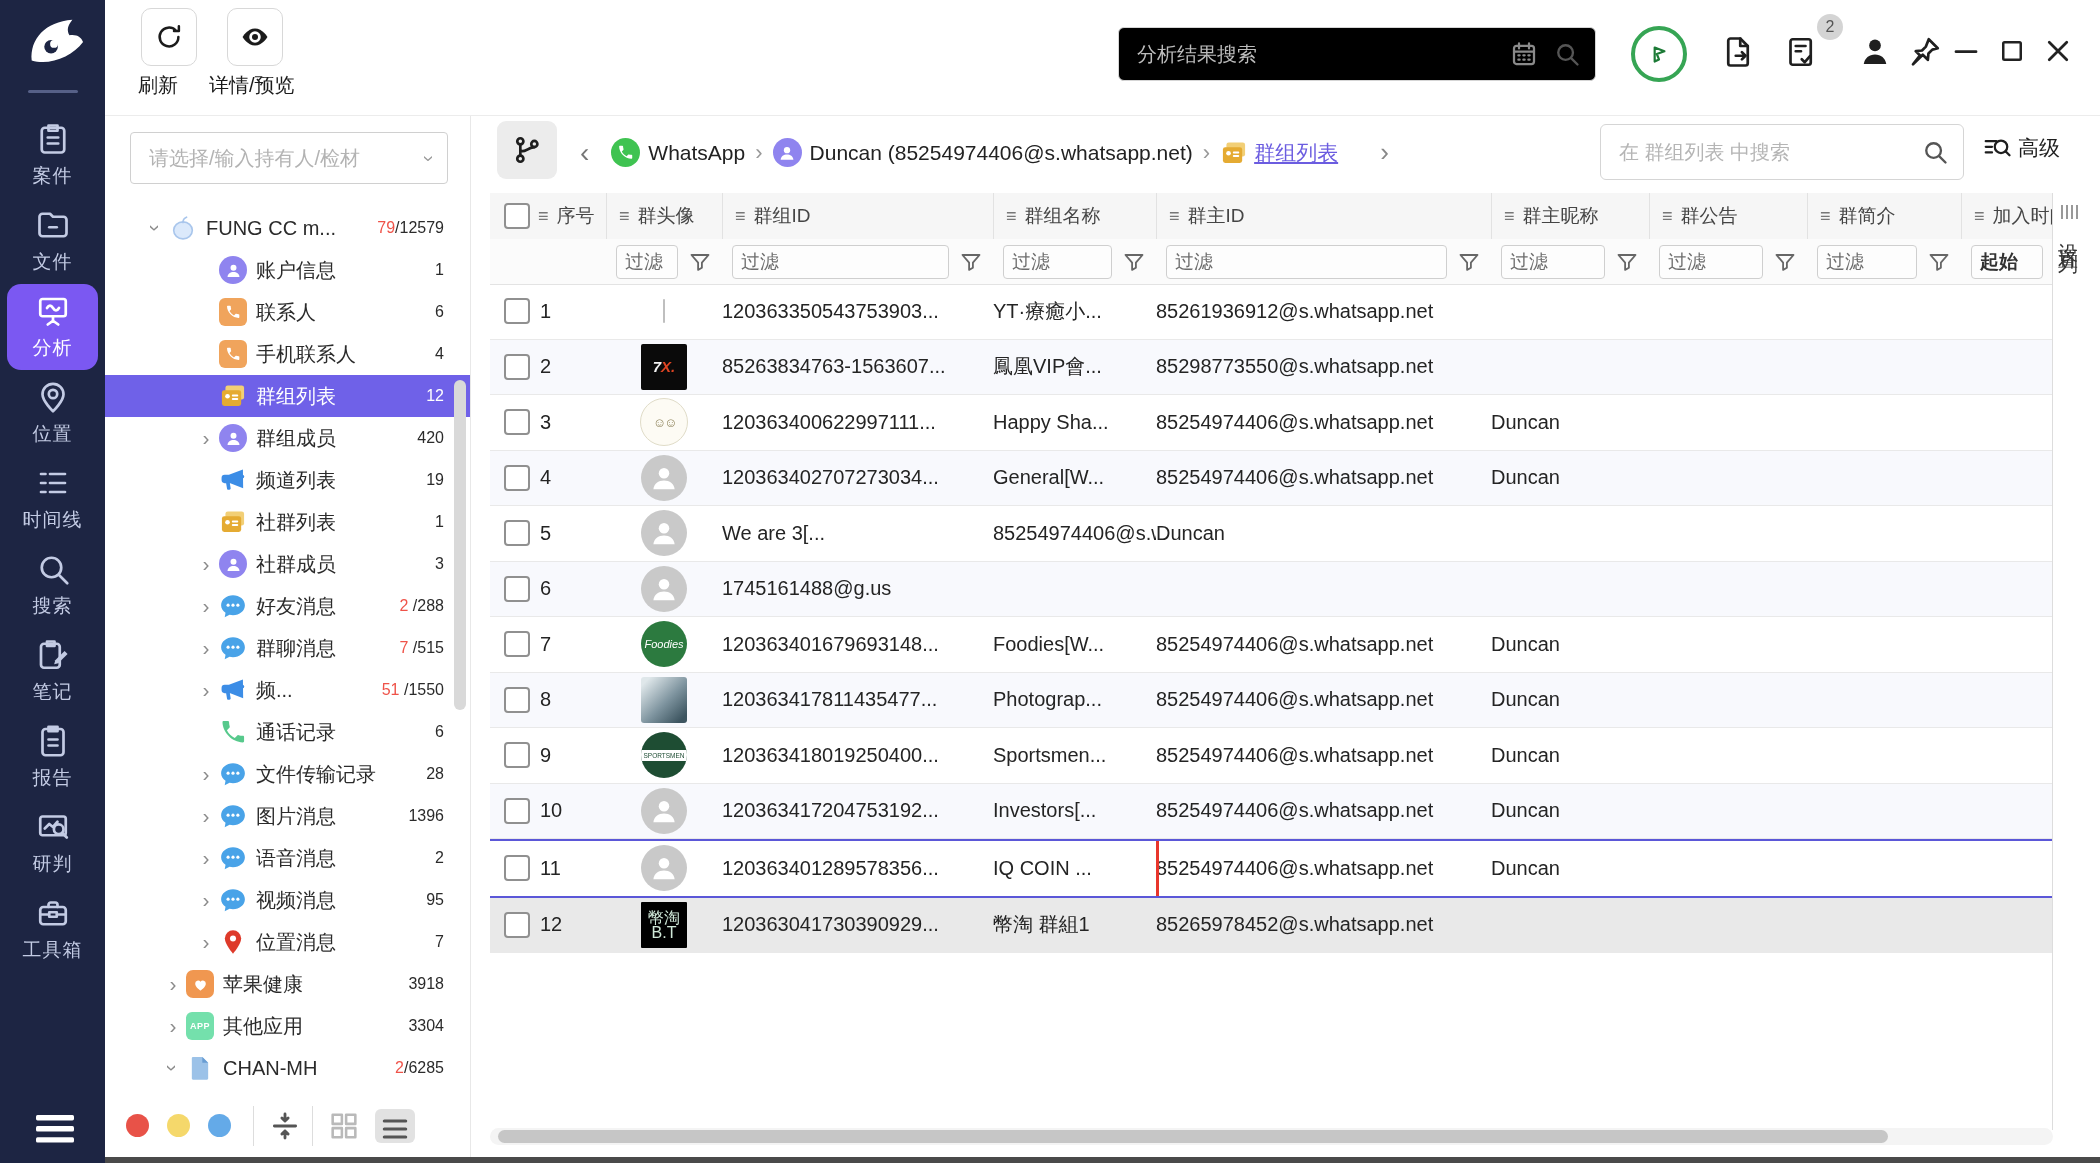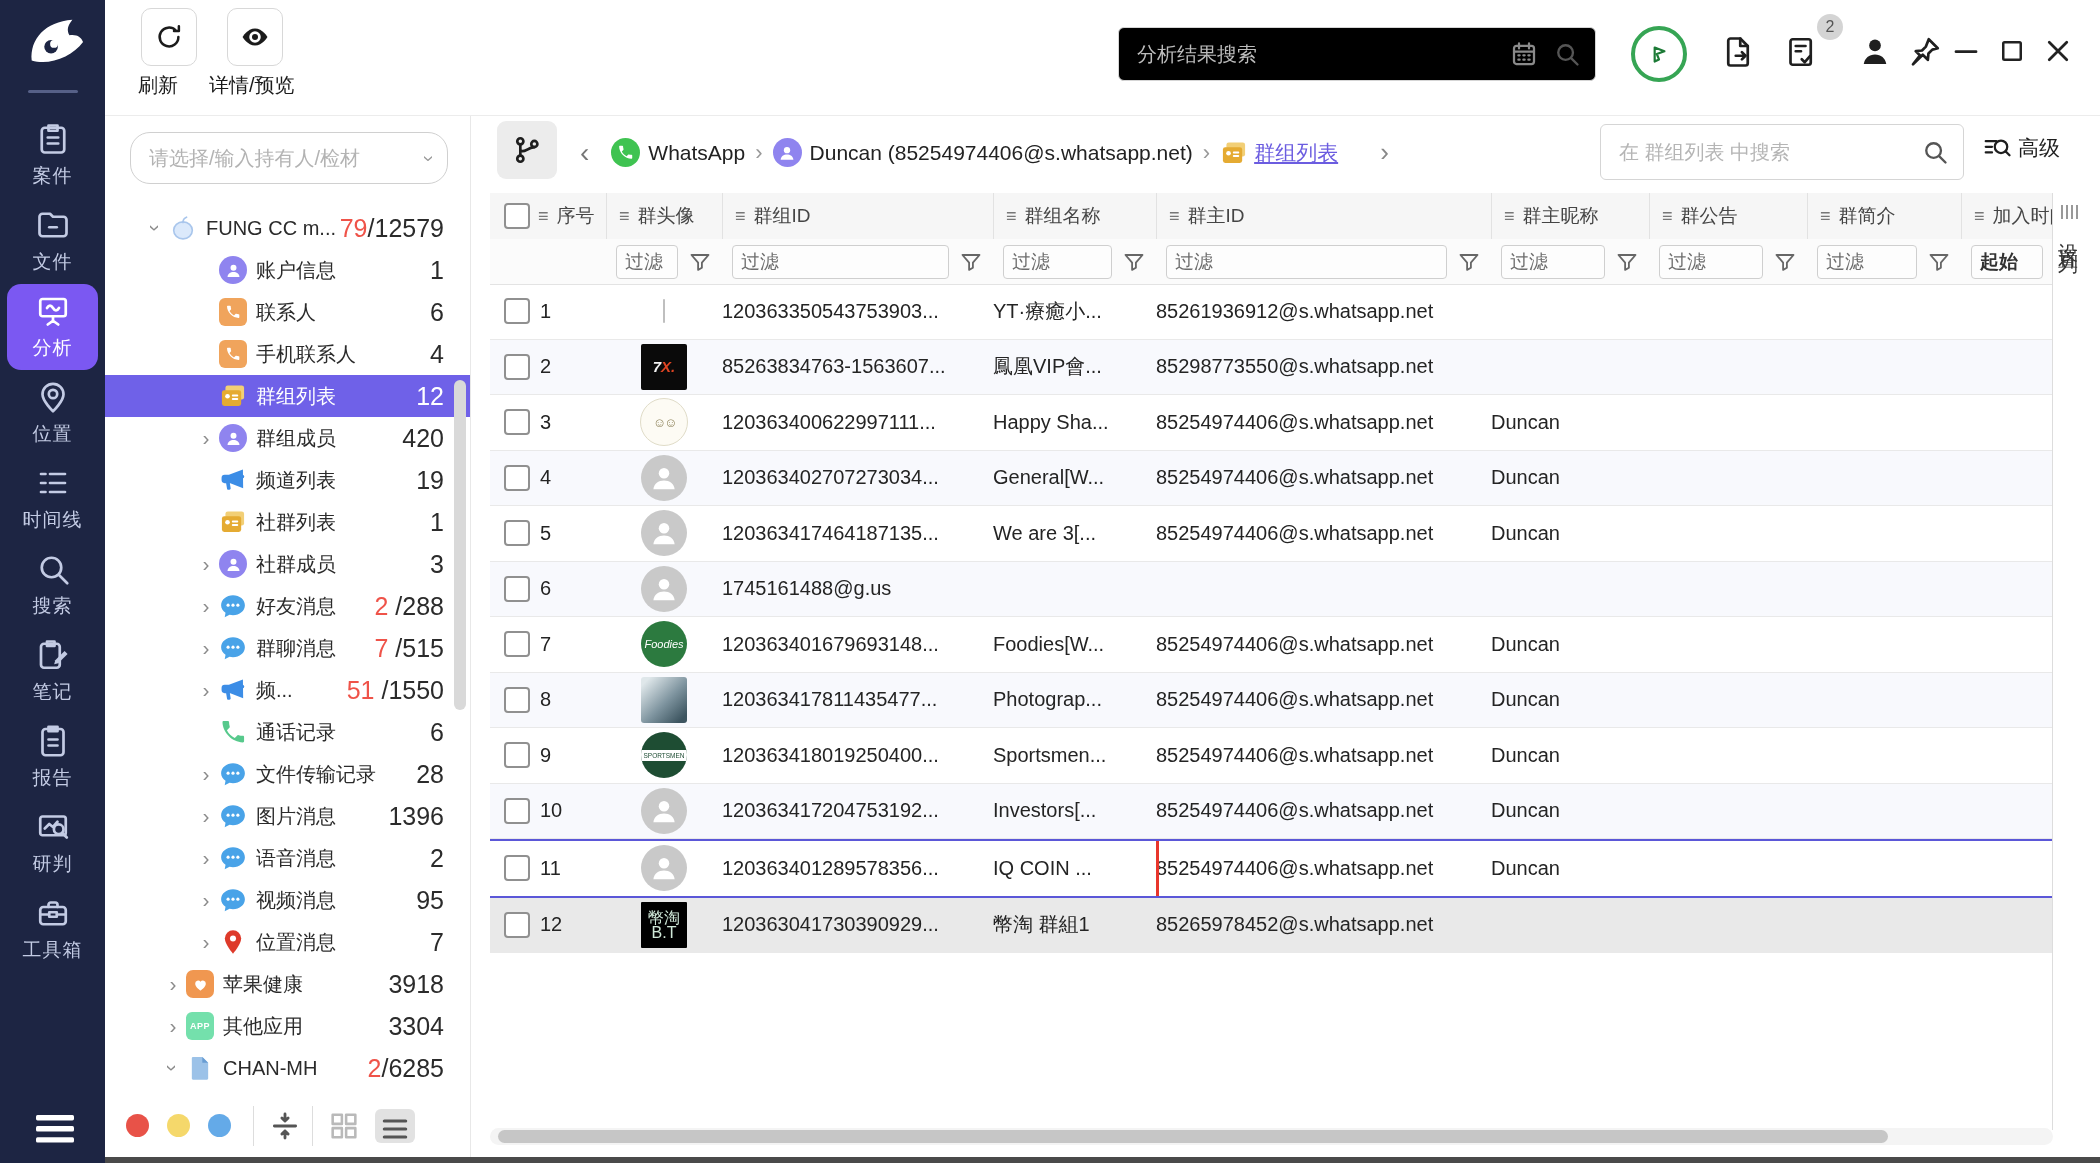--- a/index.html
+++ b/index.html
@@ -30,32 +30,32 @@
   .gsearch .mag{width:28px;height:28px;color:#555;margin-right:14px;}
   .ticonbtn{position:absolute;top:34px;width:36px;height:36px;color:#1f1f1f;cursor:pointer;}
   .greencirc{position:absolute;left:1526px;top:26px;width:48px;height:48px;border:4px solid #36a554;border-radius:50%;
              display:flex;align-items:center;justify-content:center;color:#1c7a36;}
   .greencirc svg{width:26px;height:26px;}
   .badge{position:absolute;left:1712px;top:14px;width:26px;height:26px;border-radius:50%;background:#d4d4d4;
          color:#555;font-size:16px;display:flex;align-items:center;justify-content:center;z-index:2;}
   .winglyph{position:absolute;top:36px;width:30px;height:30px;color:#222;cursor:pointer;}
   
   .treepanel{position:absolute;left:105px;top:115px;width:365px;bottom:0;background:#fff;border-right:1px solid #e8e8e8;z-index:10;}
-  .holder{position:absolute;left:25px;top:17px;width:316px;height:50px;border:1px solid #d0d0d0;border-radius:20px;
+  .holder{position:absolute;left:25px;top:17px;width:316px;height:50px;border:1px solid #d0d0d0;border-radius:4px;
           display:flex;align-items:center;background:#fff;}
   .holder .ph{font-size:20px;color:#b3b3b3;margin-left:18px;flex:1;white-space:nowrap;overflow:hidden;}
   .holder .dn{color:#999;margin-right:14px;font-size:20px;transform:rotate(90deg);}
   .tree{position:absolute;left:0;top:92px;right:0;}
   .titem{height:42px;display:flex;align-items:center;font-size:20px;color:#2b2b2b;cursor:pointer;}
   .titem.lv0{padding-left:38px;} .titem.lv1{padding-left:55px;} .titem.lv2{padding-left:88px;}
   .titem .chev{width:26px;color:#8a8a8a;font-size:21px;flex:0 0 26px;text-align:center;}
   .titem .chev.down{transform:rotate(90deg);}
   .titem .ticon{width:28px;height:28px;margin-right:9px;flex:0 0 28px;display:flex;align-items:center;justify-content:center;}
   .titem .tlabel{white-space:nowrap;overflow:hidden;}
-  .titem .tcount{margin-left:auto;padding-right:26px;font-size:25px;color:#2b2b2b;white-space:nowrap;}
+  .titem .tcount{margin-left:auto;padding-right:26px;font-size:16px;color:#2b2b2b;white-space:nowrap;}
   .titem .tcount .red{color:#ef5349;font-style:normal;}
   .titem.selected{background:#6f61e8;color:#fff;}
   .titem.selected .tcount,.titem.selected .chev{color:#fff;}
   
   .ic-user{background:#8f84ef;border-radius:50%;width:27px;height:27px;display:flex;align-items:center;justify-content:center;}
   .ic-user svg{width:17px;height:17px;}
   .ic-contact{background:#f0a45c;border-radius:6px;width:26px;height:26px;display:flex;align-items:center;justify-content:center;color:#fff;}
   .ic-contact svg{width:16px;height:16px;}
   .ic-health{background:#f09750;border-radius:7px;width:27px;height:27px;display:flex;align-items:center;justify-content:center;color:#fff;}
   .ic-health svg{width:17px;height:17px;}
@@ -871,21 +871,20 @@
     <div class="c cav">
             <span class="avatar-slot">
               <span class="av av-default">
                 <svg viewBox="0 0 24 24">
                   <circle cx="12" cy="8.2" r="4.2" fill="#fff"></circle>
                   <path d="M3.5 21c.5-4.5 4-7 8.5-7s8 2.5 8.5 7z" fill="#fff"></path>
                 </svg>
               </span>
             </span>
           </div>
-    <div class="c cid">120363417464187135...</div>
     <div class="c cname">We are 3[...</div>
     <div class="c cowner" style="position:relative">85254974406@s.whatsapp.net</div>
     <div class="c cnick">Duncan</div>
     <div class="c"></div>
     <div class="c"></div>
     <div class="c"></div>
   </div>
         <div class="trow tgrid">
     <div class="c cnum">
             <span class="cb"></span>

